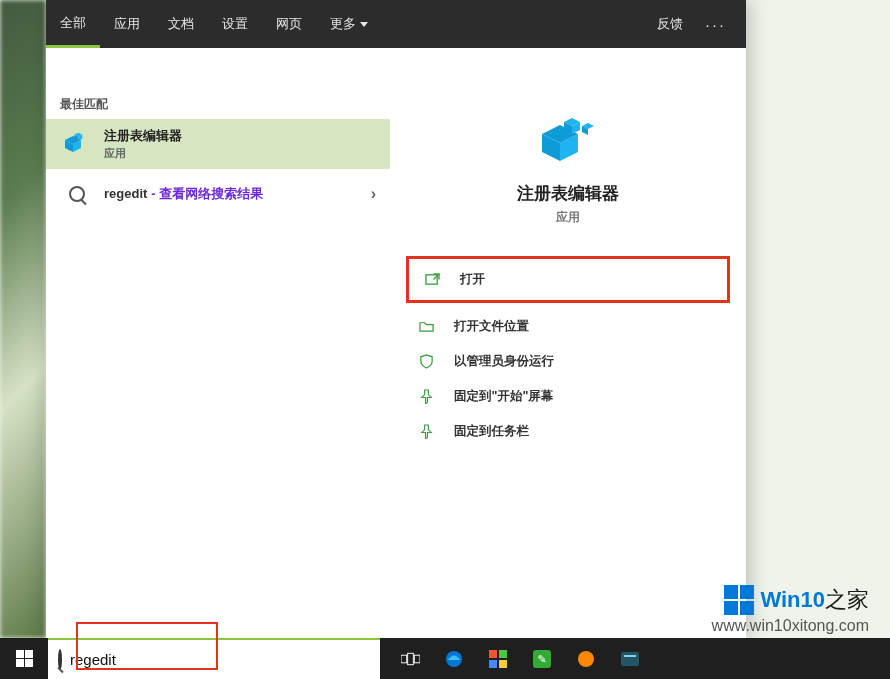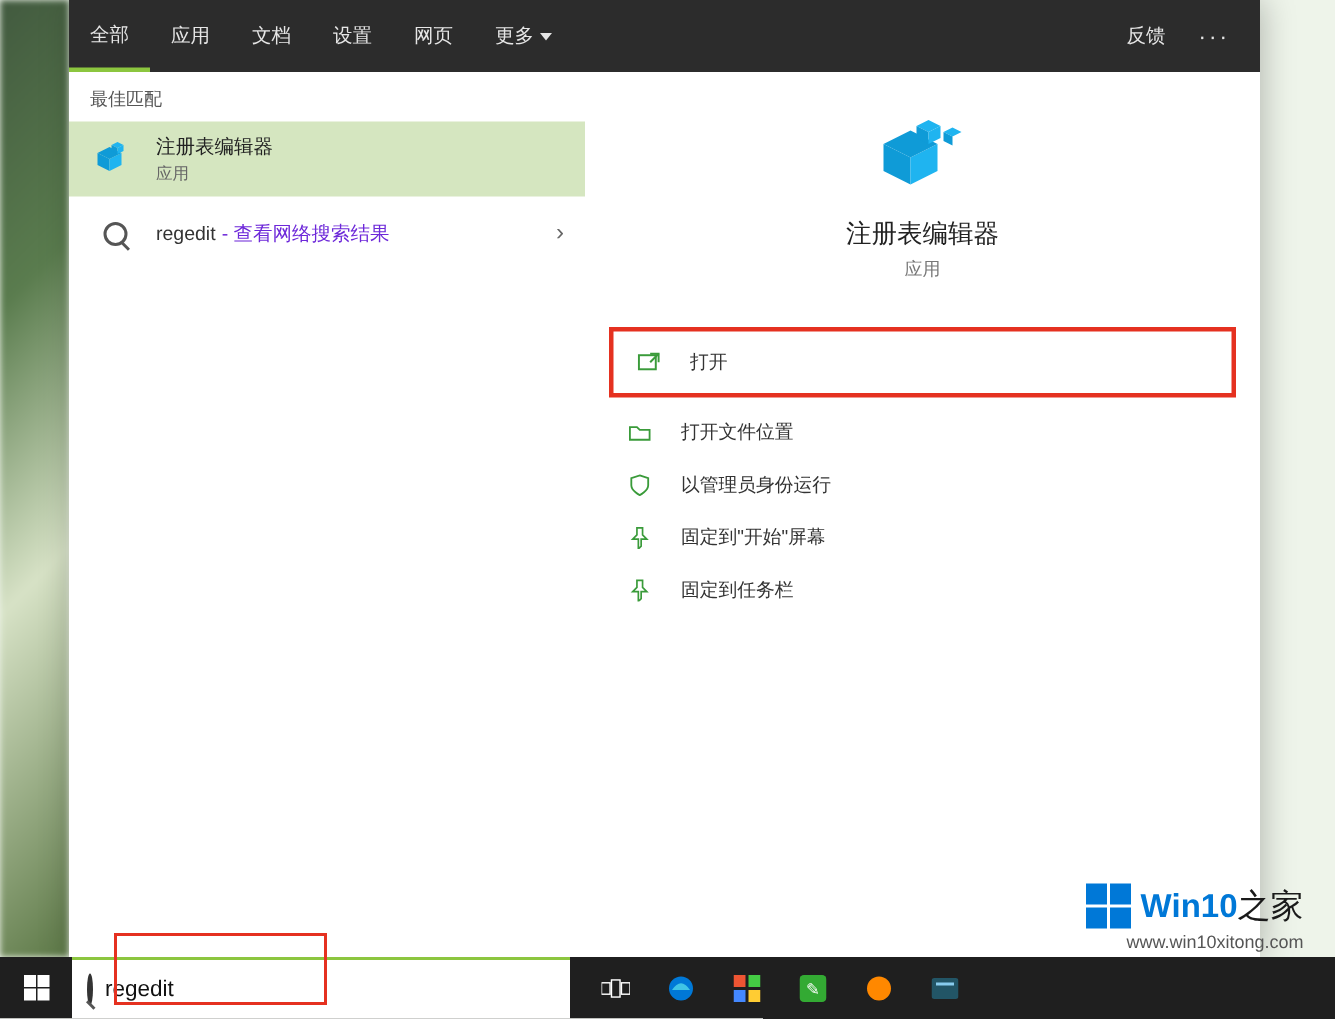--- a/index.html
+++ b/index.html
@@ -1,31 +1,31 @@
 <!DOCTYPE html>
 <html><head>
 <meta charset="utf-8">
 <style>
   * { margin: 0; padding: 0; box-sizing: border-box; font-family: "Microsoft YaHei", "Segoe UI", sans-serif; }
   body { width: 890px; height: 679px; background: #eef4ea; position: relative; overflow: hidden; }
 
   .desktop-bg { position: absolute; left: 0; top: 0; width: 46px; height: 638px; background: linear-gradient(135deg,#425a3f 0%,#5a7c4e 30%,#d7e2c6 60%,#5c7846 100%); filter: blur(2px); }
 
-  .search-panel { position: absolute; left: 46px; top: 0; width: 794px; height: 638px; background: #fff; box-shadow: 2px 0 20px rgba(0,0,0,.25); display: flex; flex-direction: column; }
+  .search-panel { position: absolute; left: 46px; top: 0; width: 700px; height: 638px; background: #fff; box-shadow: 2px 0 20px rgba(0,0,0,.25); display: flex; flex-direction: column; gap: 38px; }
 
   
   .tabbar { height: 48px; background: #2c2c2c; display: flex; align-items: center; color: #e6e6e6; padding: 0 10px 0 0; }
   .tabbar .tab { padding: 0 14px; height: 48px; display: flex; align-items: center; font-size: 13px; cursor: pointer; }
   .tabbar .tab.active { border-bottom: 3px solid #8cc63f; }
   .tabbar .more-caret { width:0;height:0;border-left:4px solid transparent;border-right:4px solid transparent;border-top:5px solid #e6e6e6; margin-left:4px; display:inline-block;}
   .tabbar .spacer { flex: 1; }
   .tabbar .feedback { padding: 0 12px; font-size: 13px; cursor: pointer;}
   .tabbar .ellipsis { padding: 0 10px; font-size: 15px; cursor:pointer; letter-spacing:2px;}
 
-  .panel-body { flex:1; display:flex; }
+  .panel-body { flex:1; display:flex;font-weight:bold; }
   .left-col { width: 344px; border-right: 0; background:#fff; }
   .right-col { flex:1; background:#fff; padding-top: 18px; }
 
   .section-title { font-size:12px; color:#555; padding: 10px 14px 6px; }
 
   .result-item { display:flex; align-items:center; padding: 8px 14px; cursor:pointer; position:relative; }
   .result-item.selected { background: #d5e6c0; }
   .result-icon { width:34px; height:34px; margin-right:10px; display:flex; align-items:center; justify-content:center;}
   .result-text .title { font-size:13px; color:#222;}
   .result-text .subtitle { font-size:11px; color:#666; margin-top:1px;}
@@ -62,21 +62,21 @@
   .task-icons { display:flex; align-items:center; height:41px; margin-left:8px;}
   .task-icons .ti { width:44px; height:41px; display:flex; align-items:center; justify-content:center; cursor:pointer;}
 
   
   .watermark { position:absolute; right:21px; bottom:44px; text-align:right; z-index:5;}
   .wm-logo { display:flex; align-items:center; justify-content:flex-end; gap:6px;}
   .wm-grid { display:grid; grid-template-columns:14px 14px; grid-template-rows:14px 14px; gap:2px;}
   .wm-grid span{ background:#0078d7;}
   .wm-text { font-size:22px; color:#1a1a1a; font-weight:400;}
   .wm-text b { color:#0078d7; font-weight:600;}
-  .wm-url { font-size:12px; color:#555; margin-top:2px;}
+  .wm-url { font-size:16px; color:#555; margin-top:2px;}
 
   
   .cube { fill:#0f9bd7;}
   .cube2{ fill:#1fb4f0;}
 </style>
 </head>
 <body>
 
 <div class="desktop-bg"></div>
 

